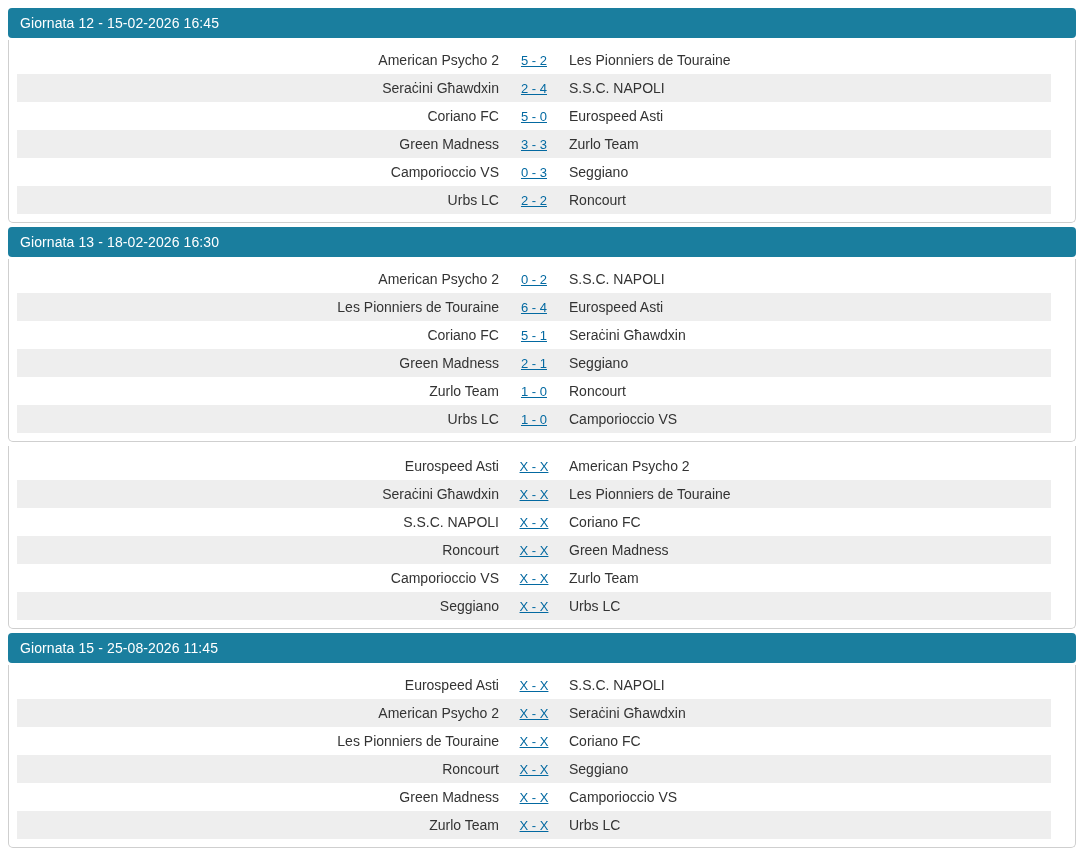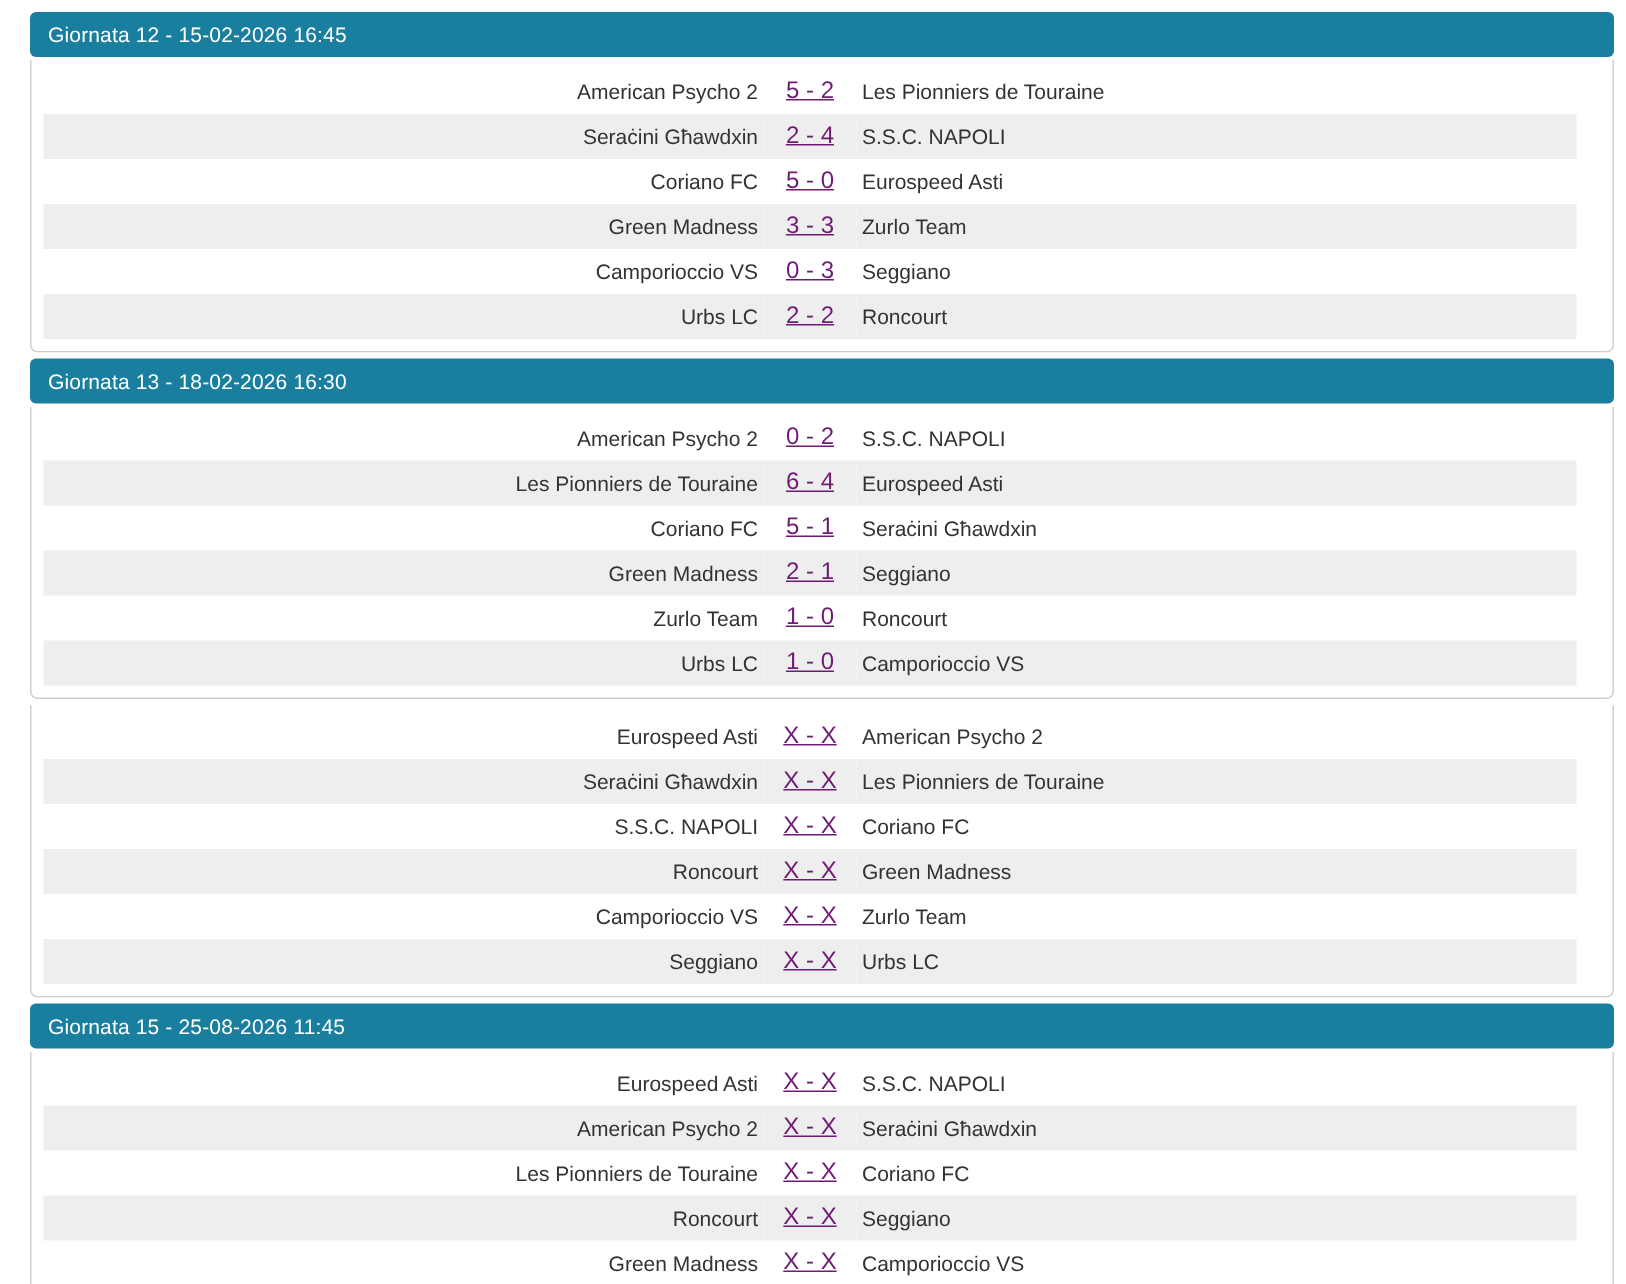--- a/index.html
+++ b/index.html
@@ -8,21 +8,21 @@
     padding: 0;
     background: #ffffff;
     font-family: "Liberation Sans", sans-serif;
   }
   body {
     width: 1084px;
     min-height: 856px;
     padding: 8px;
   }
   .rounds { display: block; }
-  .round { margin-bottom: 4px; margin-left: 12px; }
+  .round { margin-bottom: 4px; }
   .round-header {
     background: #1a7e9e;
     color: #ffffff;
     font-size: 14px;
     padding: 7px 12px;
     border-radius: 4px 4px 4px 4px;
     letter-spacing: 0.1px;
   }
   .round-body {
     border: 1px solid #cfcfcf;
@@ -47,23 +47,23 @@
     text-align: right;
     width: 47%;
     padding-right: 14px;
   }
   td.score {
     text-align: center;
     width: 6%;
     white-space: nowrap;
   }
   td.score a {
-    color: #701a75;
+    color: #0369a1;
     text-decoration: underline;
-    font-size: 16px;
+    font-size: 13px;
   }
   td.away {
     text-align: left;
     width: 47%;
     padding-left: 14px;
   }
 </style>
 </head>
 <body>
 

